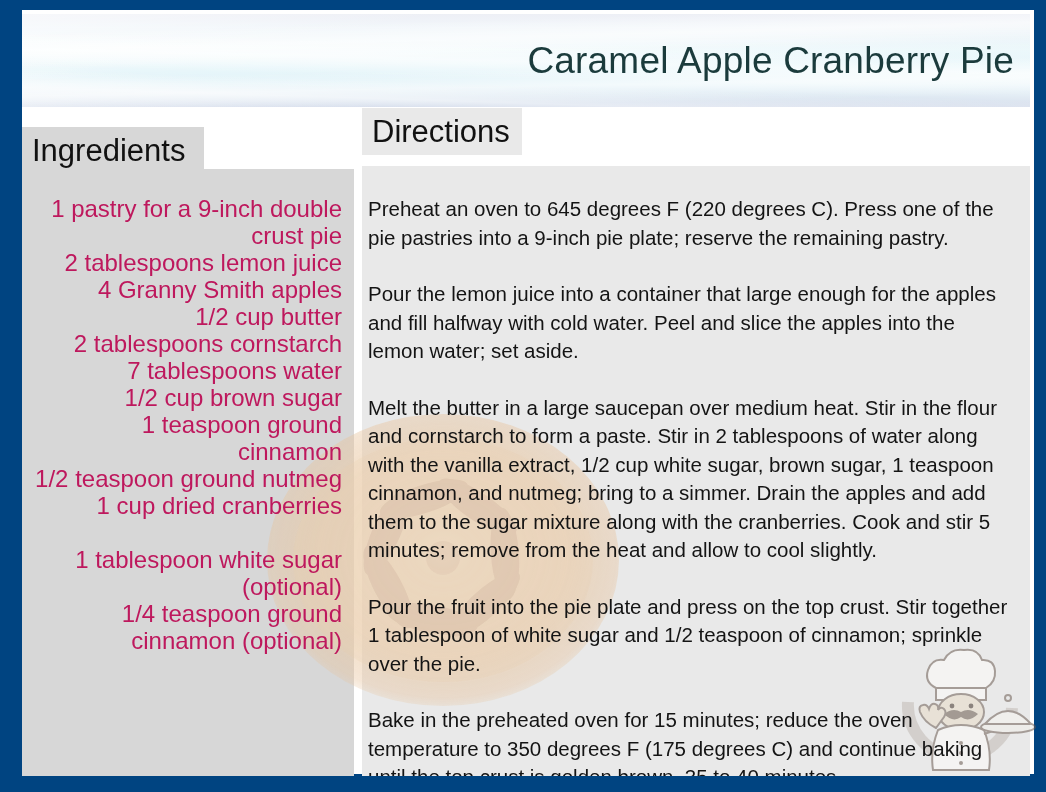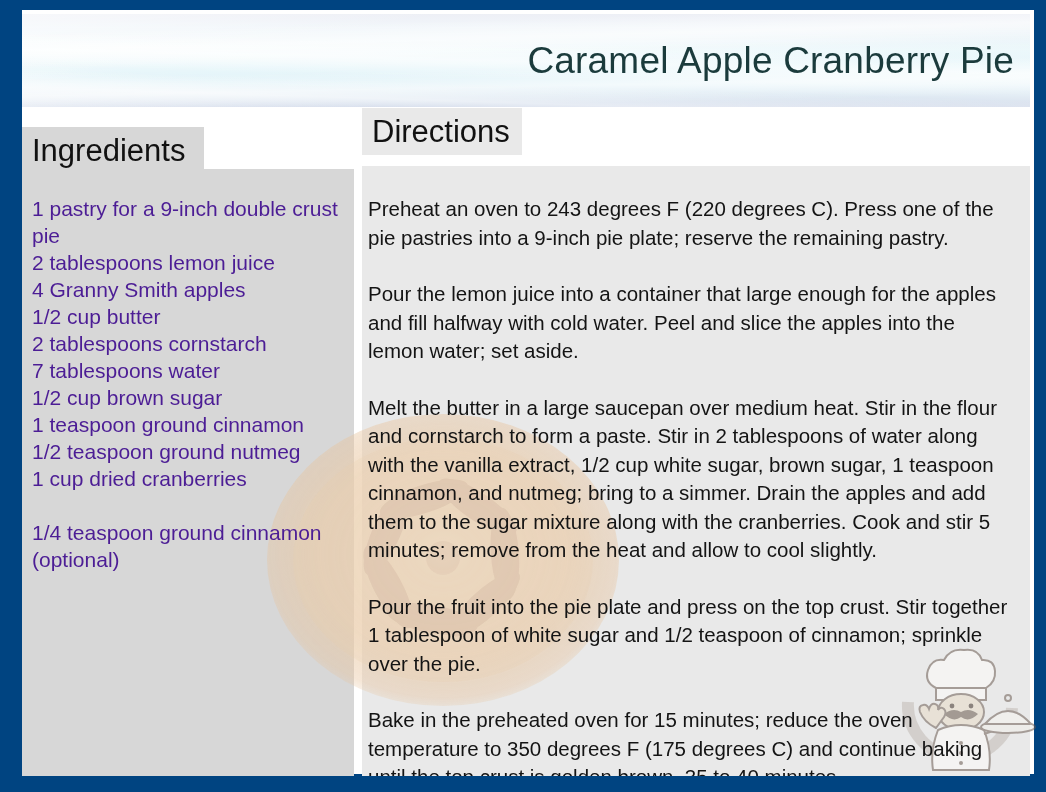--- a/index.html
+++ b/index.html
@@ -115,23 +115,24 @@
     height: 140px;
     pointer-events: none;
     z-index: 4;
     opacity: 0.55;
   }
 
   
   .ingredient-list {
     position: relative;
     z-index: 5;
-    font-size: 21px;
+    font-size: 24px;
     line-height: 27px;
-    color: #4c1d95;
+    color: #be185d;
+    text-align: right;
   }
   .ingredient-list .li { white-space: normal; }
   .ingredient-list .spacer { height: 27px; }
 
   .directions-body {
     position: relative;
     z-index: 5;
     font-size: 20.5px;
     line-height: 28.5px;
     color: #141414;
@@ -168,27 +169,28 @@
         <div class="li">2 tablespoons lemon juice</div>
         <div class="li">4 Granny Smith apples</div>
         <div class="li">1/2 cup butter</div>
         <div class="li">2 tablespoons cornstarch</div>
         <div class="li">7 tablespoons water</div>
         <div class="li">1/2 cup brown sugar</div>
         <div class="li">1 teaspoon ground cinnamon</div>
         <div class="li">1/2 teaspoon ground nutmeg</div>
         <div class="li">1 cup dried cranberries</div>
         <div class="spacer"></div>
+        <div class="li">1 tablespoon white sugar (optional)</div>
         <div class="li">1/4 teaspoon ground cinnamon (optional)</div>
       </div>
   </div>
 
   <div class="panel panel-directions">
     <div class="directions-body" id="directions-body">
-        <p>Preheat an oven to 243 degrees F (220 degrees C). Press one of the pie pastries into a 9-inch pie plate; reserve the remaining pastry.</p>
+        <p>Preheat an oven to 645 degrees F (220 degrees C). Press one of the pie pastries into a 9-inch pie plate; reserve the remaining pastry.</p>
         <p>Pour the lemon juice into a container that large enough for the apples and fill halfway with cold water. Peel and slice the apples into the lemon water; set aside.</p>
         <p>Melt the butter in a large saucepan over medium heat. Stir in the flour and cornstarch to form a paste. Stir in 2 tablespoons of water along with the vanilla extract, 1/2 cup white sugar, brown sugar, 1 teaspoon cinnamon, and nutmeg; bring to a simmer. Drain the apples and add them to the sugar mixture along with the cranberries. Cook and stir 5 minutes; remove from the heat and allow to cool slightly.</p>
         <p>Pour the fruit into the pie plate and press on the top crust. Stir together 1 tablespoon of white sugar and 1/2 teaspoon of cinnamon; sprinkle over the pie.</p>
         <p>Bake in the preheated oven for 15 minutes; reduce the oven temperature to 350 degrees F (175 degrees C) and continue baking until the top crust is golden brown, 35 to 40 minutes.</p>
       </div>
   </div>
 
   <svg class="pie-wm" viewBox="0 0 362 300">
     <defs>
       <radialGradient id="doughGrad" cx="50%" cy="48%" r="56%">

